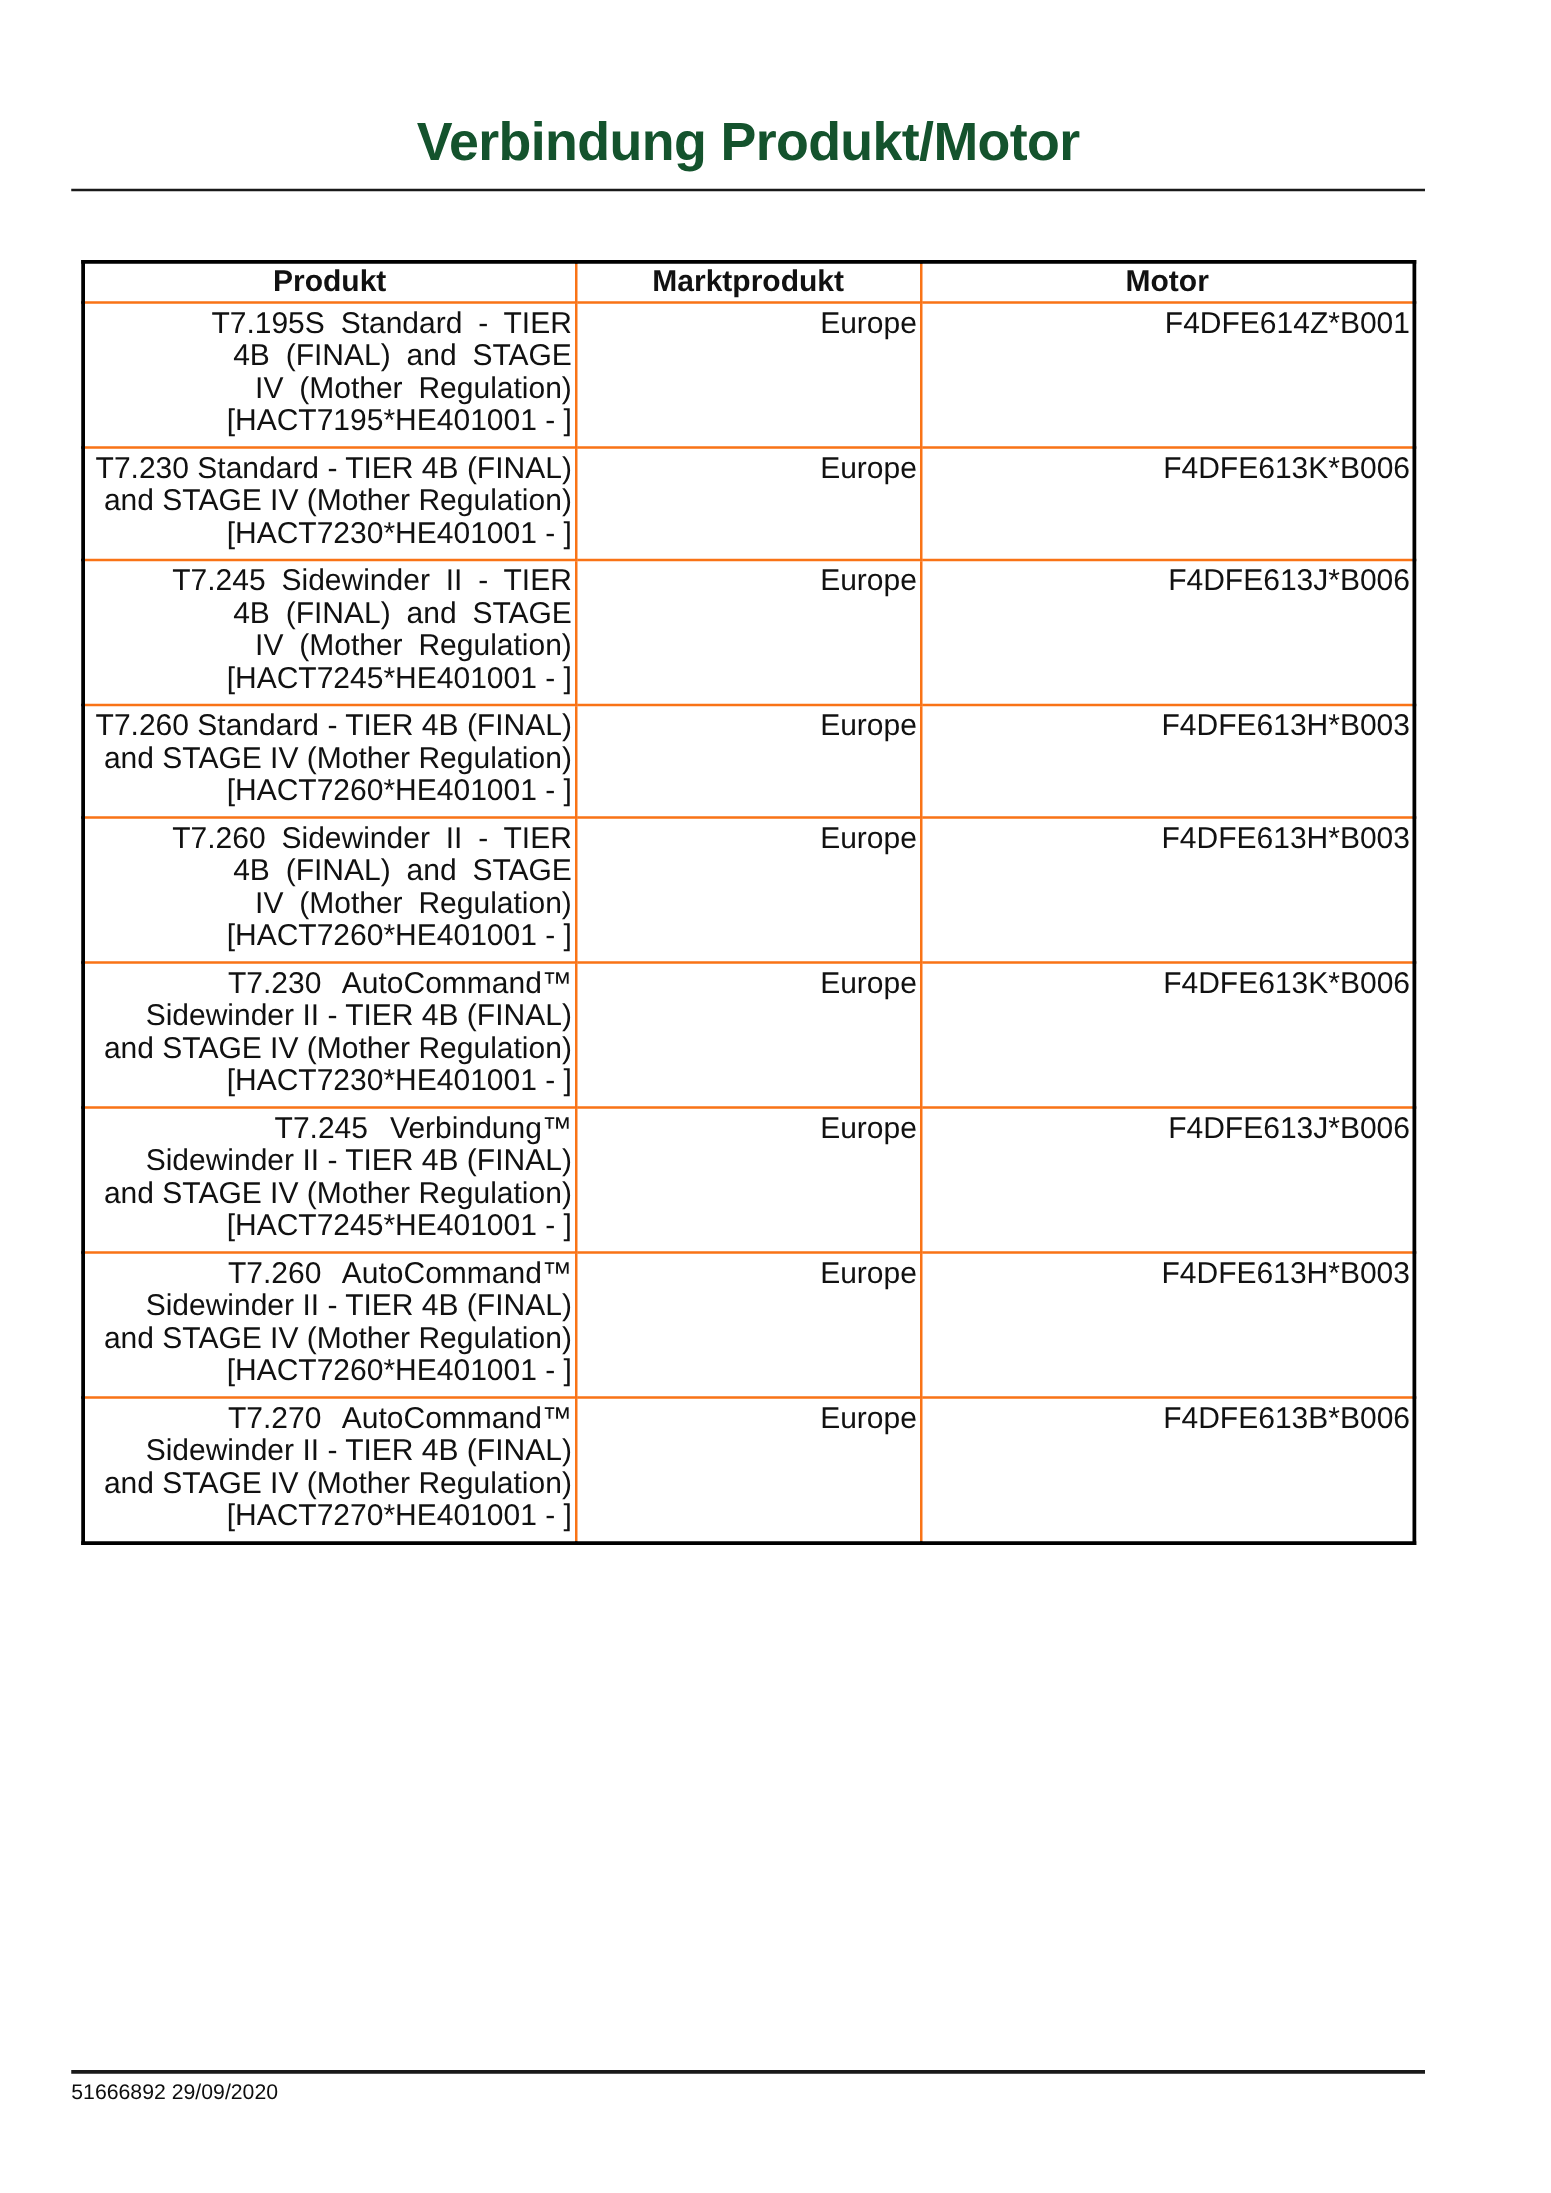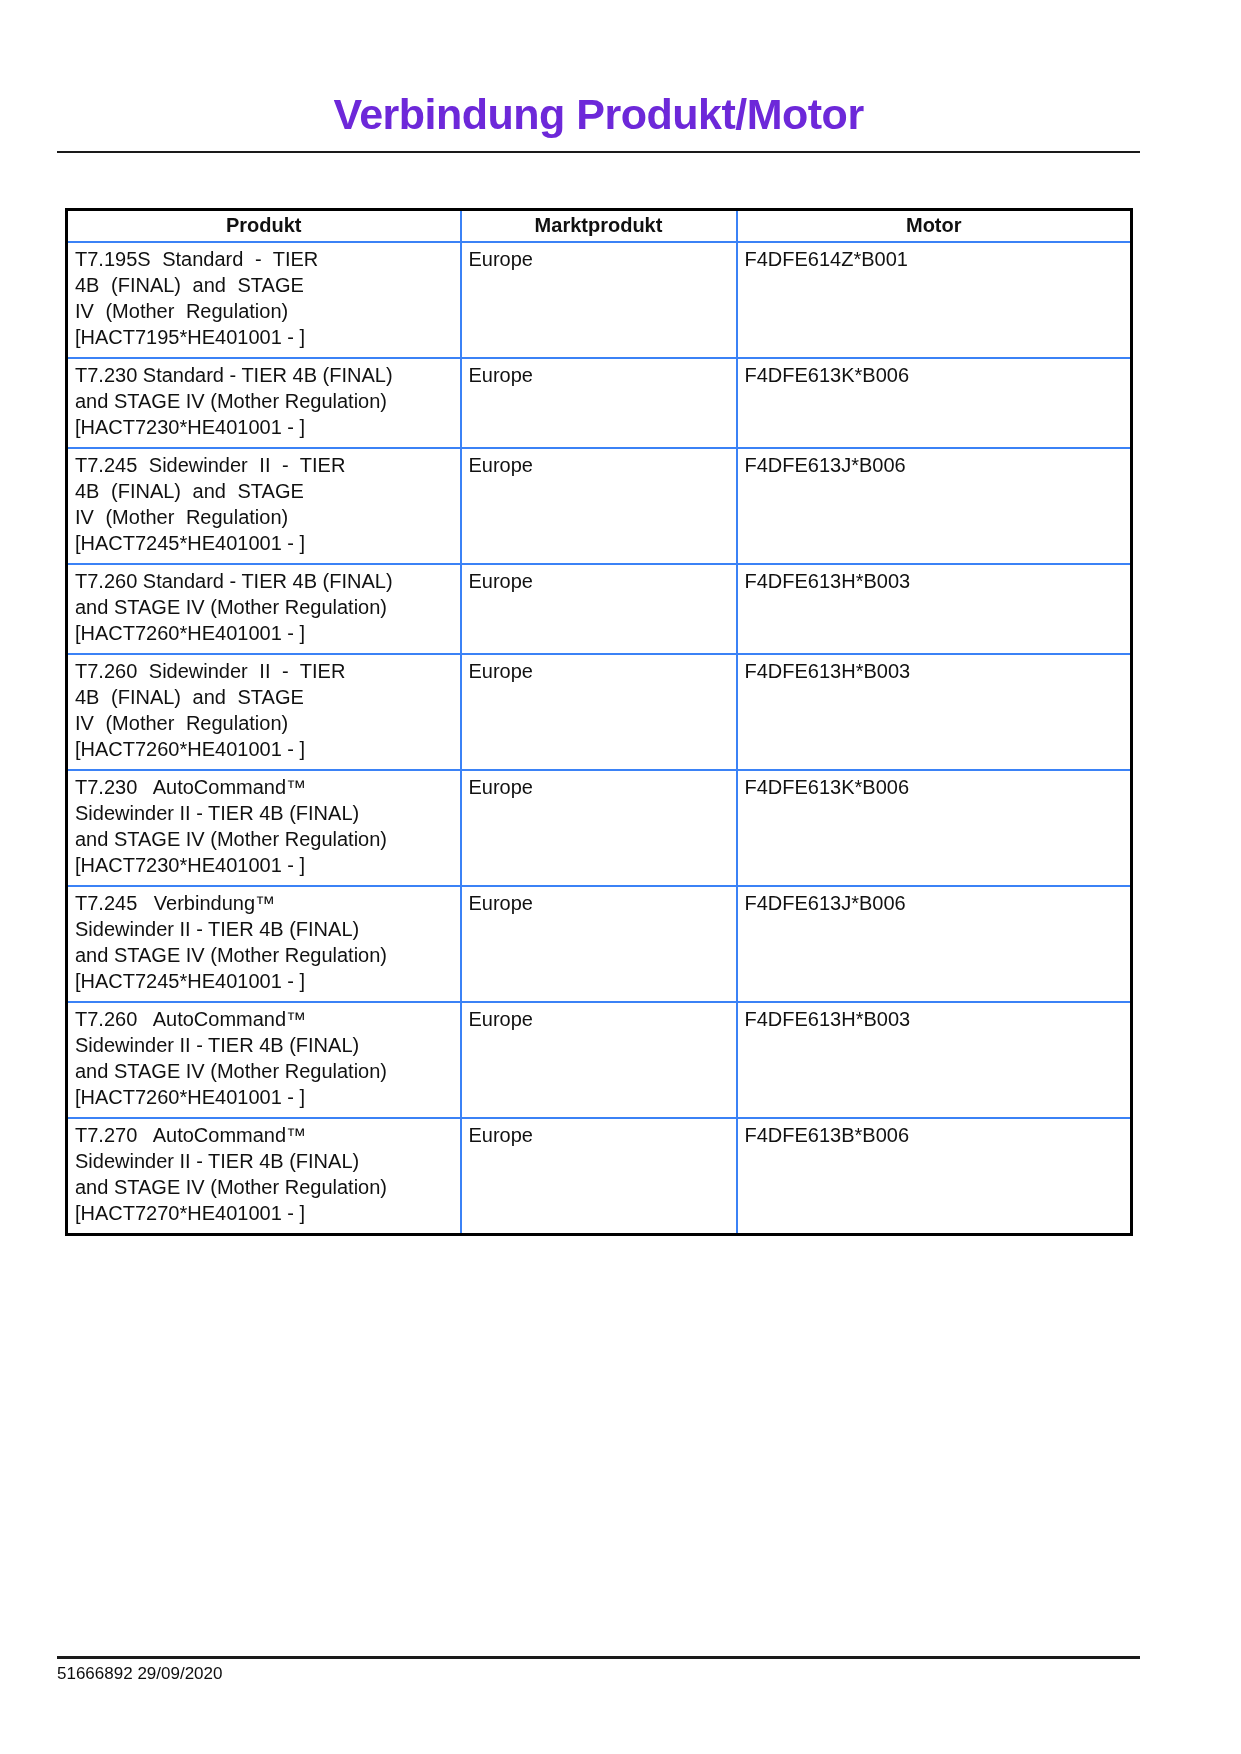--- a/index.html
+++ b/index.html
@@ -21,51 +21,52 @@
     top: 0;
     width: 1083px;
   }
   .doc-title {
     margin: 0;
     padding-top: 90px;
     text-align: center;
     font-size: 43px;
     font-weight: bold;
     letter-spacing: -0.5px;
-    color: #6d28d9;
+    color: #14532d;
   }
   .title-rule {
     margin-top: 12px;
     height: 0;
     border: none;
     border-top: 2.5px solid #1a1a1a;
   }
   table.pm-table {
     border-collapse: collapse;
     table-layout: fixed;
     margin-left: 8px;
     margin-top: 55px;
     width: 1065px;
     border: 3px solid #000000;
   }
   .pm-table th, .pm-table td {
-    border: 2px solid #3b82f6;
+    border: 2px solid #f97316;
     vertical-align: top;
-    font-size: 20px;
+    font-size: 24px;
     line-height: 26px;
     overflow: hidden;
   }
   .pm-table th {
     font-weight: bold;
     text-align: center;
     padding: 2px 4px 3px 4px;
     line-height: 25px;
   }
   .pm-table td {
-    padding: 3px 22px 7px 7px;
+    padding: 3px 2px 7px 7px;
+    text-align: right;
   }
   .col-prod { width: 394px; }
   .col-mkt  { width: 276px; }
   .col-mot  { width: 395px; }
   .pline { white-space: nowrap; }
   .wide   { word-spacing: 6px; }
   .widelg { word-spacing: 11px; }
   .footer {
     position: absolute;
     left: 57px;

